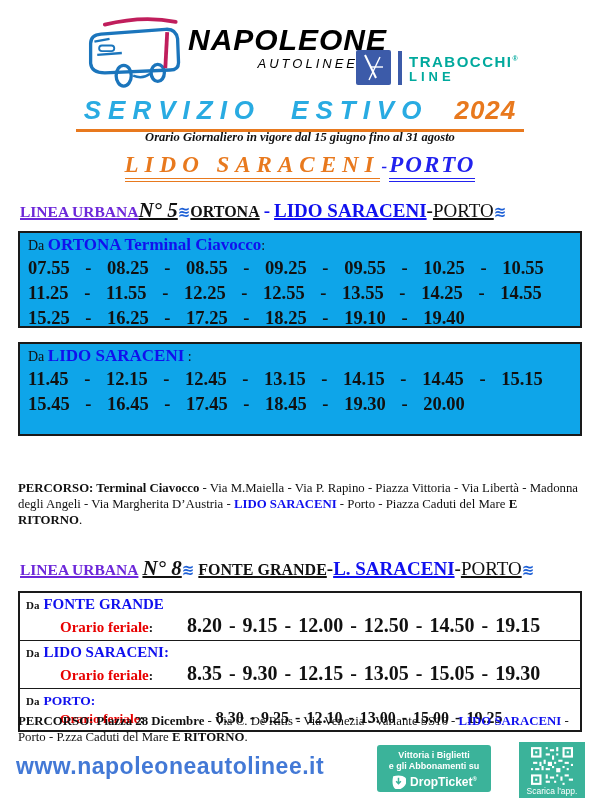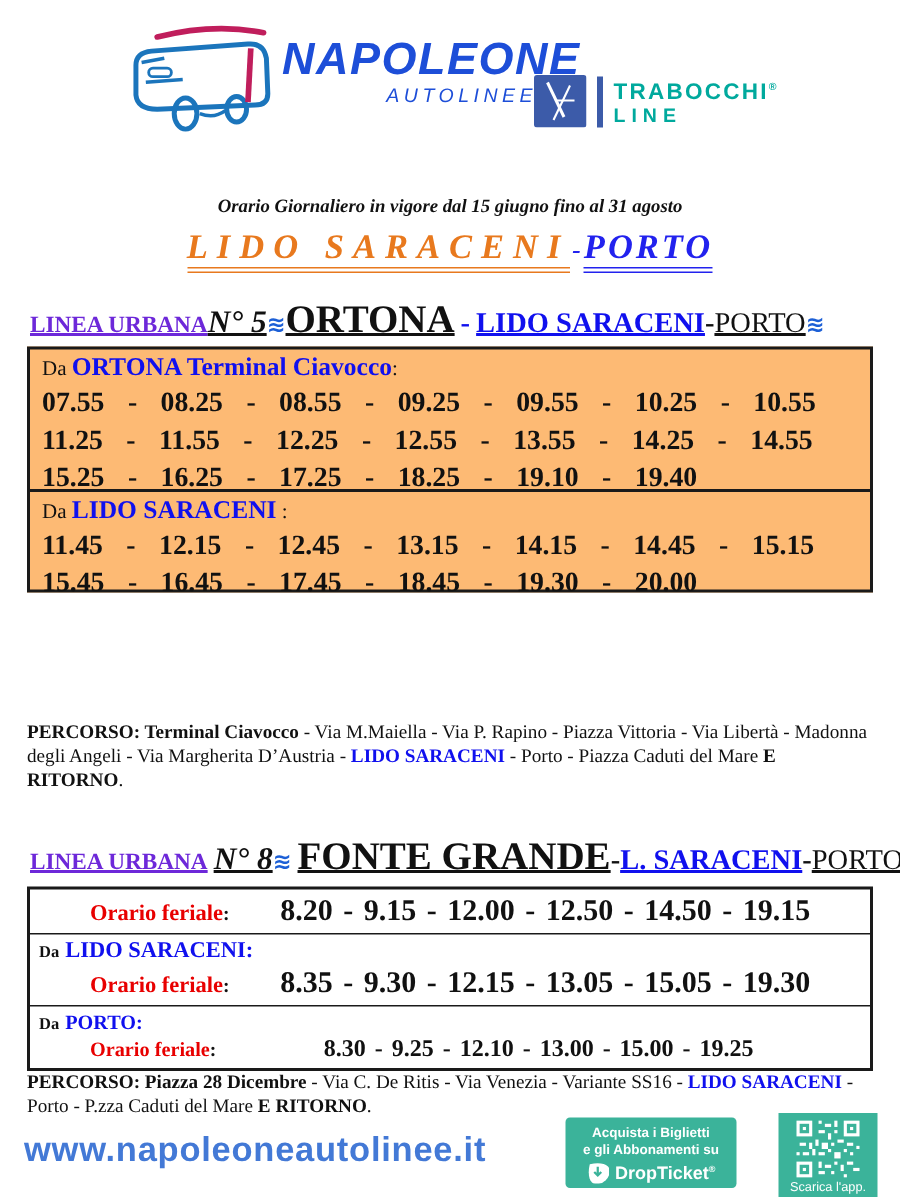--- a/index.html
+++ b/index.html
@@ -2,21 +2,21 @@
 <html><head>
 <meta charset="utf-8">
 <style>
   html,body{margin:0;padding:0;background:#fff;}
   .page{position:relative;width:600px;height:800px;background:#fff;overflow:hidden;
         font-family:"Liberation Serif",serif;color:#111;}
 
   
   .buslogo{position:absolute;left:84px;top:12px;}
   .brand{position:absolute;left:188px;top:24px;width:170px;
-         font-family:"Liberation Sans",sans-serif;font-style:italic;color:#1d4ed8;}
+         font-family:"Liberation Sans",sans-serif;font-style:italic;color:#000000;}
   .brand .nm{font-size:30px;font-weight:bold;line-height:32px;letter-spacing:1px;}
   .brand .sub{font-size:13px;font-weight:normal;letter-spacing:3px;text-align:right;margin-top:0px;}
   .trab{position:absolute;left:356px;top:50px;display:flex;align-items:center;gap:7px;
         font-family:"Liberation Sans",sans-serif;}
   .trab-bar{width:4px;height:34px;background:#3C5BA9;}
   .trab-name{color:#00A99D;font-weight:bold;font-size:15px;letter-spacing:1.5px;line-height:16px;}
   .trab-name sup{font-size:7px;}
   .trab-sub{color:#00A99D;font-weight:bold;font-size:13px;letter-spacing:4px;line-height:14px;}
 
   
@@ -32,31 +32,31 @@
   .rt-l{color:#E8791E;font-size:23px;letter-spacing:6px;border-bottom:4px double #E8791E;padding-bottom:1px;}
   .rt-d{color:#2222EE;font-size:17px;margin:0 2px;}
   .rt-r{color:#2222EE;font-size:23px;letter-spacing:2px;border-bottom:4px double #2222EE;padding-bottom:1px;}
 
   
   .lineah{position:absolute;left:20px;white-space:nowrap;}
   .lh5{top:198px;} .lh8{top:556px;}
   .lineah .lbl{color:#6d28d9;font-weight:bold;font-size:15.5px;text-decoration:underline;text-decoration-thickness:2px;}
   .lineah .num{font-size:21px;font-weight:bold;font-style:italic;text-decoration:underline;text-decoration-thickness:2px;}
   .wave{color:#1C5FD6;font-family:"DejaVu Sans",sans-serif;font-size:15px;font-weight:bold;}
-  .lineah .sa{font-size:26px;font-weight:bold;text-decoration:underline;text-decoration-thickness:2px;text-align:center;}
+  .lineah .sa{font-size:16px;font-weight:bold;text-decoration:underline;text-decoration-thickness:2px;text-align:center;}
   .lineah .sb{font-size:19px;font-weight:bold;color:#1010EE;text-decoration:underline;text-decoration-thickness:2px;}
   .lineah .sc{font-size:19px;text-decoration:underline;text-decoration-thickness:1.5px;}
   .lineah .d1{font-size:19px;font-weight:bold;color:#1010EE;}
   .lineah .d2{font-size:19px;font-weight:bold;}
 
   
   .tbox{position:absolute;left:18px;width:564px;border:2px solid #1a1a1a;box-sizing:border-box;
-        background:#fdba74;padding:2px 8px;}
+        background:#0ea5e9;padding:2px 8px;}
   .tb1{top:231px;height:97px;}
-  .tb2{top:326px;height:69px;}
+  .tb2{top:342px;height:94px;}
   .tb3{top:419px;height:59px;}
   .sec-head{font-size:14px;line-height:20px;}
   .sec-head .name{font-size:17px;font-weight:bold;color:#1010EE;}
   .trow{font-weight:bold;font-size:18.5px;line-height:25px;word-spacing:11px;white-space:nowrap;}
   .trow-s{font-weight:bold;font-size:13.5px;line-height:18px;word-spacing:5px;white-space:nowrap;}
 
   
   .percorso{position:absolute;left:18px;width:566px;font-size:12.8px;line-height:16px;}
   .p1{top:480px;} .p2{top:713px;}
   .percorso .bd{font-weight:bold;}
@@ -119,20 +119,25 @@
       <path d="M24 7 L13 30" stroke="#fff" stroke-width="1.4" fill="none"></path>
       <path d="M14 17 L27 17" stroke="#fff" stroke-width="1.4" fill="none"></path>
     </svg>
     <div class="trab-bar"></div>
     <div>
       <div class="trab-name"><span>TRABOCCHI</span><sup>®</sup></div>
       <div class="trab-sub">LINE</div>
     </div>
   </div>
 
+  <div class="svc">
+    <span class="svc-inner">
+      <span class="w">SERVIZIO</span><span class="w w2">ESTIVO</span><span class="yr">2024</span>
+    </span>
+  </div>
   <div class="subtl">Orario Giornaliero in vigore dal 15 giugno fino al 31 agosto</div>
 
   <div class="rtitle">
     <span class="rt-l">LIDO SARACENI</span><span class="rt-d">-</span><span class="rt-r">PORTO</span>
   </div>
 
   <div class="lineah lh5">
     <span class="lbl">LINEA URBANA</span><span class="num">N° 5</span><span class="wave">≋</span><span class="sa">ORTONA</span>
     <span class="d1">-</span>
     <span class="sb">LIDO SARACENI</span><span class="d2">-</span><span class="sc">PORTO</span><span class="wave">≋</span>
@@ -163,20 +168,24 @@
   </div>
 
   <div class="lineah lh8">
     <span class="lbl">LINEA URBANA</span>
     <span class="num">N° 8</span><span class="wave">≋</span>
     <span class="sa">FONTE GRANDE</span><span class="d2">-</span><span class="sb">L. SARACENI</span><span class="d2">-</span><span class="sc">PORTO</span><span class="wave">≋</span>
   </div>
 
   <div class="box8">
     <div class="s8">
+      <div>
+        <span class="da">Da</span>
+        <span class="name">FONTE GRANDE</span>
+      </div>
       <div class="frow">
         <span class="fer">Orario feriale</span>
           <span class="fcolon">:</span>
         <span class="times">8.20 - 9.15 - 12.00 - 12.50 - 14.50 - 19.15</span>
       </div>
     </div>
     <div class="s8">
       <div>
         <span class="da">Da</span>
         <span class="name">LIDO SARACENI:</span>
@@ -200,21 +209,21 @@
     </div>
   </div>
 
   <div class="percorso p2">
     <span class="bd">PERCORSO: Piazza 28 Dicembre</span><span> - Via C. De Ritis - Via Venezia - Variante SS16 - </span><span class="hl">LIDO SARACENI</span><span> - Porto - P.zza Caduti del Mare </span><span class="bd">E RITORNO</span><span>.</span>
   </div>
 
   <div class="website">www.napoleoneautolinee.it</div>
 
   <div class="dropticket">
-    <div class="dt-line">Acquista i Biglietti</div>
+    <div class="dt-line">Vittoria i Biglietti</div>
     <div class="dt-line">e gli Abbonamenti su</div>
     <div class="dt-brand">
       <svg width="15" height="15" viewBox="0 0 16 16">
         <path d="M8 0 C13 3 16 7 16 10 A8 6 0 1 1 0 10 C0 7 3 3 8 0 Z" fill="#ffffff" transform="rotate(-45 8 8)"></path>
         <path d="M8 4 L8 10 M5.5 7.8 L8 10.3 L10.5 7.8" stroke="#3BB39A" stroke-width="1.6" fill="none"></path>
       </svg>
       <span><span>DropTicket</span><sup>®</sup></span>
     </div>
   </div>
 

